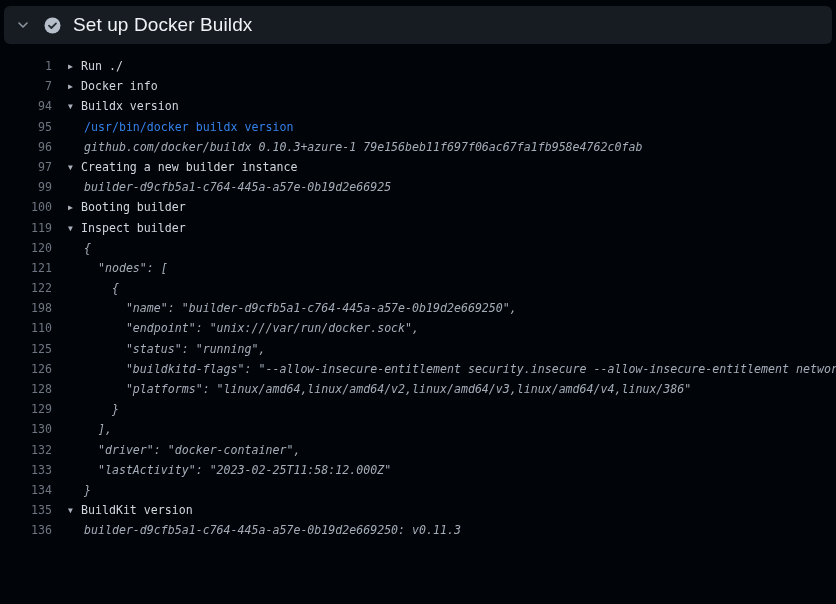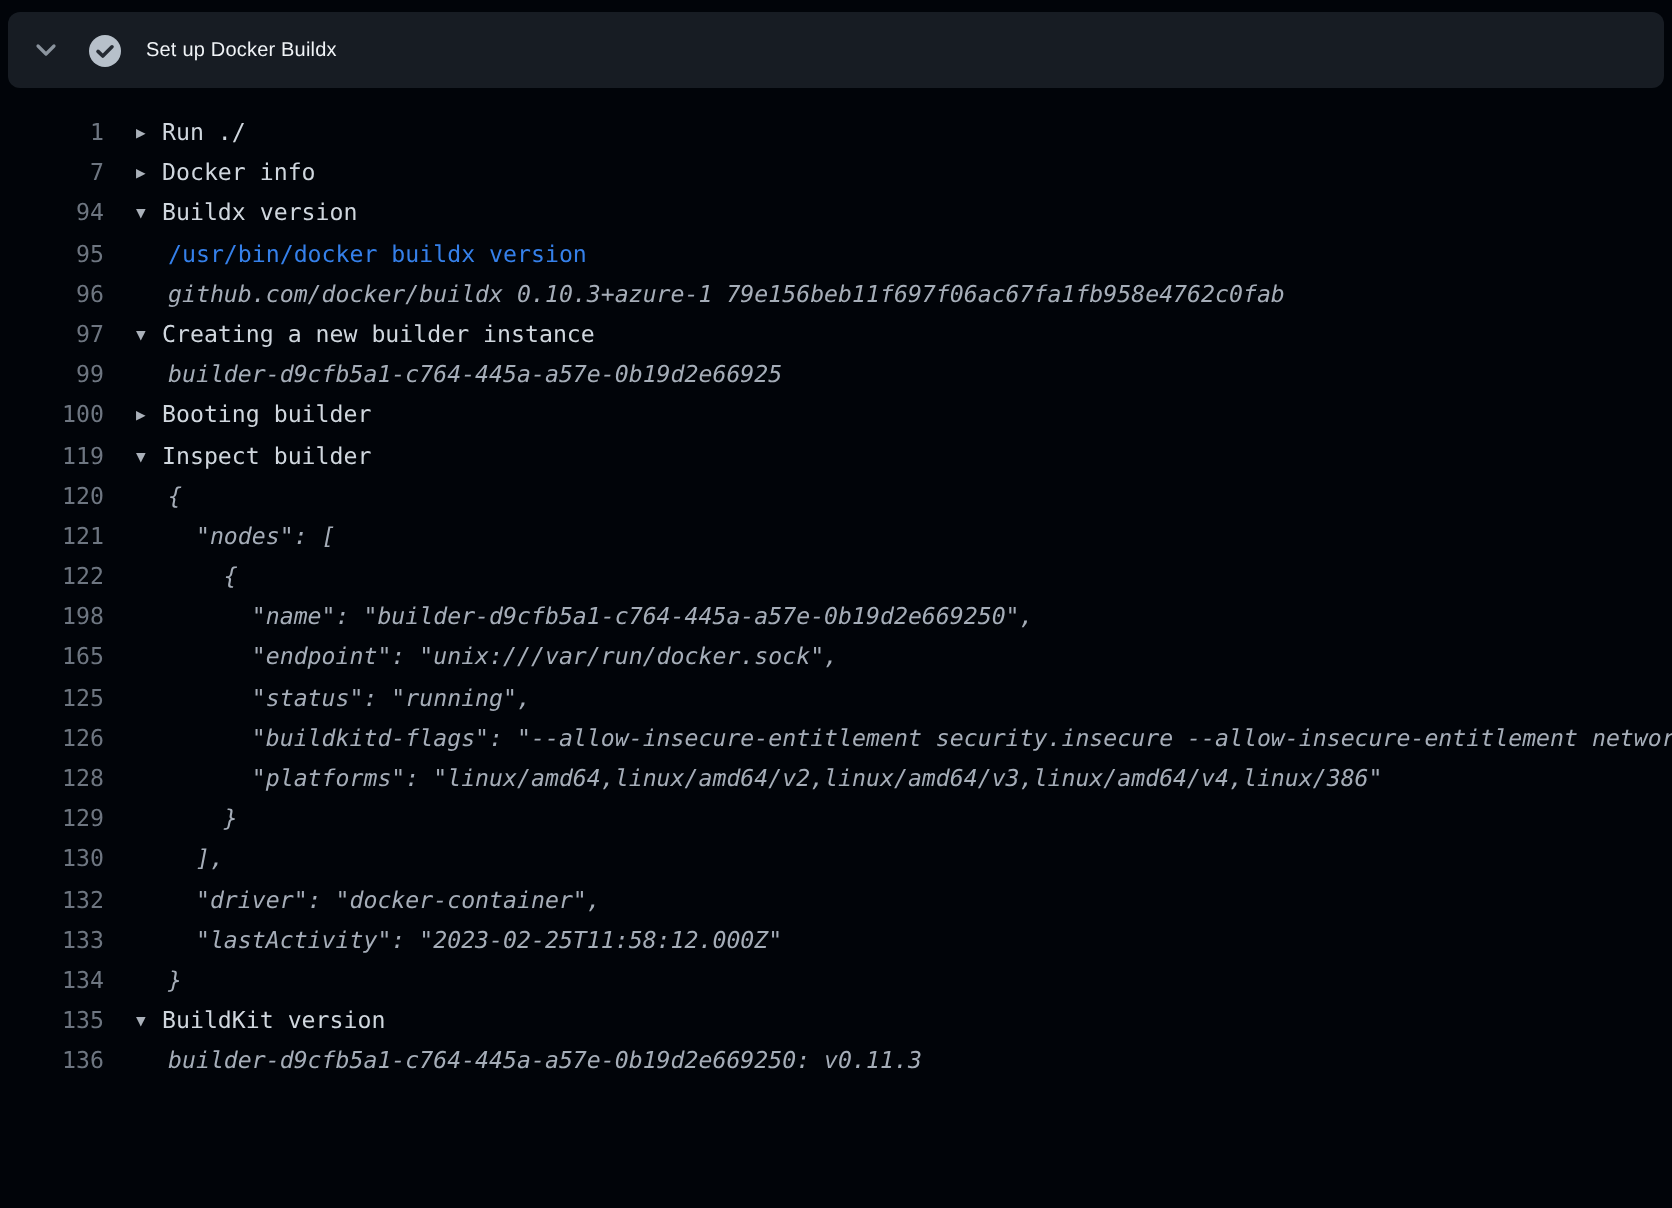--- a/index.html
+++ b/index.html
@@ -19,21 +19,21 @@
   .chev{
     width:14px;height:14px;margin-left:12px;flex:0 0 auto;
     display:flex;align-items:center;justify-content:center;
   }
   .status-ic{
     width:17px;height:17px;margin-left:14px;flex:0 0 auto;
     display:flex;align-items:center;justify-content:center;
   }
   .step-title{
     margin-left:12px;
-    color:#f0f3f6;font-size:10px;font-weight:500;letter-spacing:.1px;
+    color:#f0f3f6;font-size:19px;font-weight:500;letter-spacing:.1px;
   }
   
   .log{
     position:absolute;left:0;top:44px;right:0;bottom:0;
     padding-top:12px;
     font-family:"DejaVu Sans Mono","Liberation Mono",monospace;
     font-size:11.6px;line-height:20.2px;
     overflow:hidden;
   }
   .log-row{display:flex;height:20.2px;white-space:pre;}
@@ -77,21 +77,21 @@
     <div class="log-row"><span class="ln">95</span><span class="row-content indent"><span class="txt-cmd">/usr/bin/docker buildx version</span></span></div>
     <div class="log-row"><span class="ln">96</span><span class="row-content indent"><span class="txt-plain">github.com/docker/buildx 0.10.3+azure-1 79e156beb11f697f06ac67fa1fb958e4762c0fab</span></span></div>
     <div class="log-row group-row"><span class="ln">97</span><span class="row-content"><span class="arrow">▼</span><span class="grp-label">Creating a new builder instance</span></span></div>
     <div class="log-row"><span class="ln">99</span><span class="row-content indent"><span class="txt-plain">builder-d9cfb5a1-c764-445a-a57e-0b19d2e66925</span></span></div>
     <div class="log-row group-row"><span class="ln">100</span><span class="row-content"><span class="arrow">▶</span><span class="grp-label">Booting builder</span></span></div>
     <div class="log-row group-row"><span class="ln">119</span><span class="row-content"><span class="arrow">▼</span><span class="grp-label">Inspect builder</span></span></div>
     <div class="log-row"><span class="ln">120</span><span class="row-content indent"><span class="txt-plain">{</span></span></div>
     <div class="log-row"><span class="ln">121</span><span class="row-content indent"><span class="txt-plain">  "nodes": [</span></span></div>
     <div class="log-row"><span class="ln">122</span><span class="row-content indent"><span class="txt-plain">    {</span></span></div>
     <div class="log-row"><span class="ln">198</span><span class="row-content indent"><span class="txt-plain">      "name": "builder-d9cfb5a1-c764-445a-a57e-0b19d2e669250",</span></span></div>
-    <div class="log-row"><span class="ln">165</span><span class="row-content indent"><span class="txt-plain">      "endpoint": "unix:///var/run/docker.sock",</span></span></div>
+    <div class="log-row"><span class="ln">110</span><span class="row-content indent"><span class="txt-plain">      "endpoint": "unix:///var/run/docker.sock",</span></span></div>
     <div class="log-row"><span class="ln">125</span><span class="row-content indent"><span class="txt-plain">      "status": "running",</span></span></div>
     <div class="log-row"><span class="ln">126</span><span class="row-content indent"><span class="txt-plain">      "buildkitd-flags": "--allow-insecure-entitlement security.insecure --allow-insecure-entitlement network.host</span></span></div>
     <div class="log-row"><span class="ln">128</span><span class="row-content indent"><span class="txt-plain">      "platforms": "linux/amd64,linux/amd64/v2,linux/amd64/v3,linux/amd64/v4,linux/386"</span></span></div>
     <div class="log-row"><span class="ln">129</span><span class="row-content indent"><span class="txt-plain">    }</span></span></div>
     <div class="log-row"><span class="ln">130</span><span class="row-content indent"><span class="txt-plain">  ],</span></span></div>
     <div class="log-row"><span class="ln">132</span><span class="row-content indent"><span class="txt-plain">  "driver": "docker-container",</span></span></div>
     <div class="log-row"><span class="ln">133</span><span class="row-content indent"><span class="txt-plain">  "lastActivity": "2023-02-25T11:58:12.000Z"</span></span></div>
     <div class="log-row"><span class="ln">134</span><span class="row-content indent"><span class="txt-plain">}</span></span></div>
     <div class="log-row group-row"><span class="ln">135</span><span class="row-content"><span class="arrow">▼</span><span class="grp-label">BuildKit version</span></span></div>
     <div class="log-row"><span class="ln">136</span><span class="row-content indent"><span class="txt-plain">builder-d9cfb5a1-c764-445a-a57e-0b19d2e669250: v0.11.3</span></span></div>

